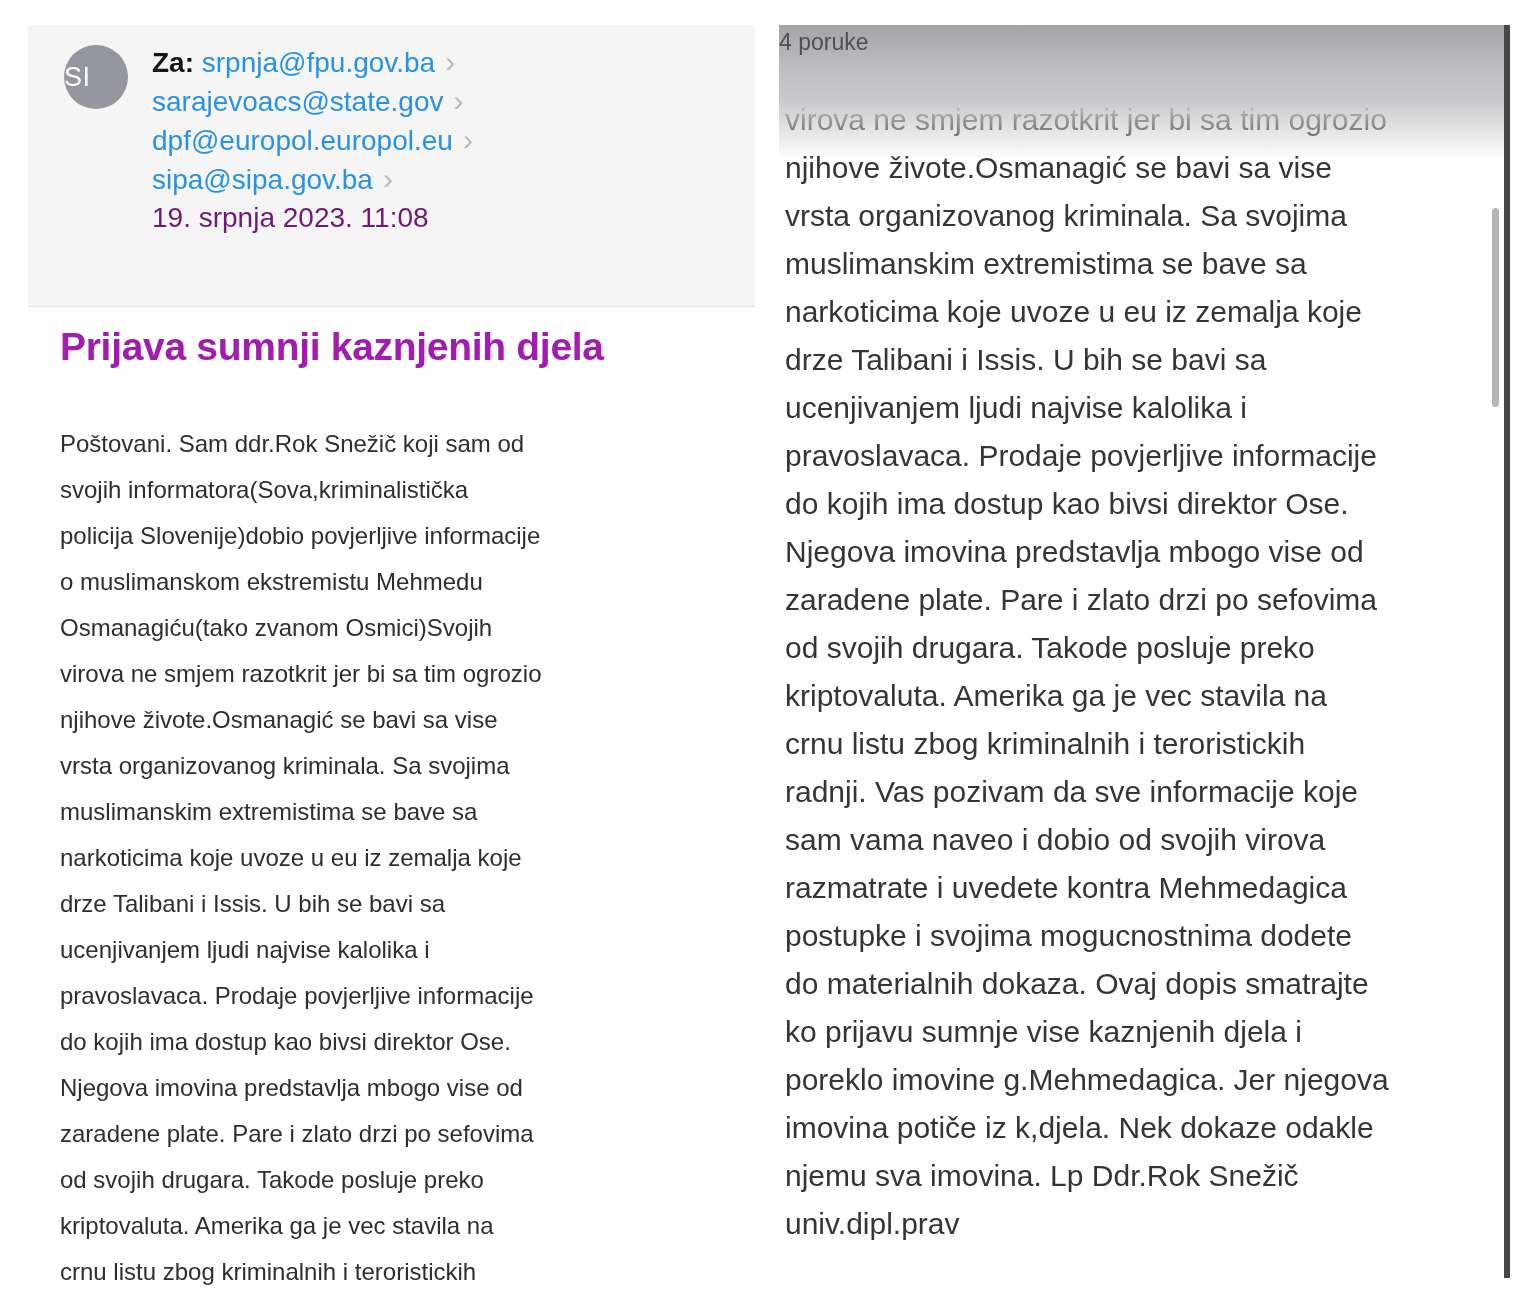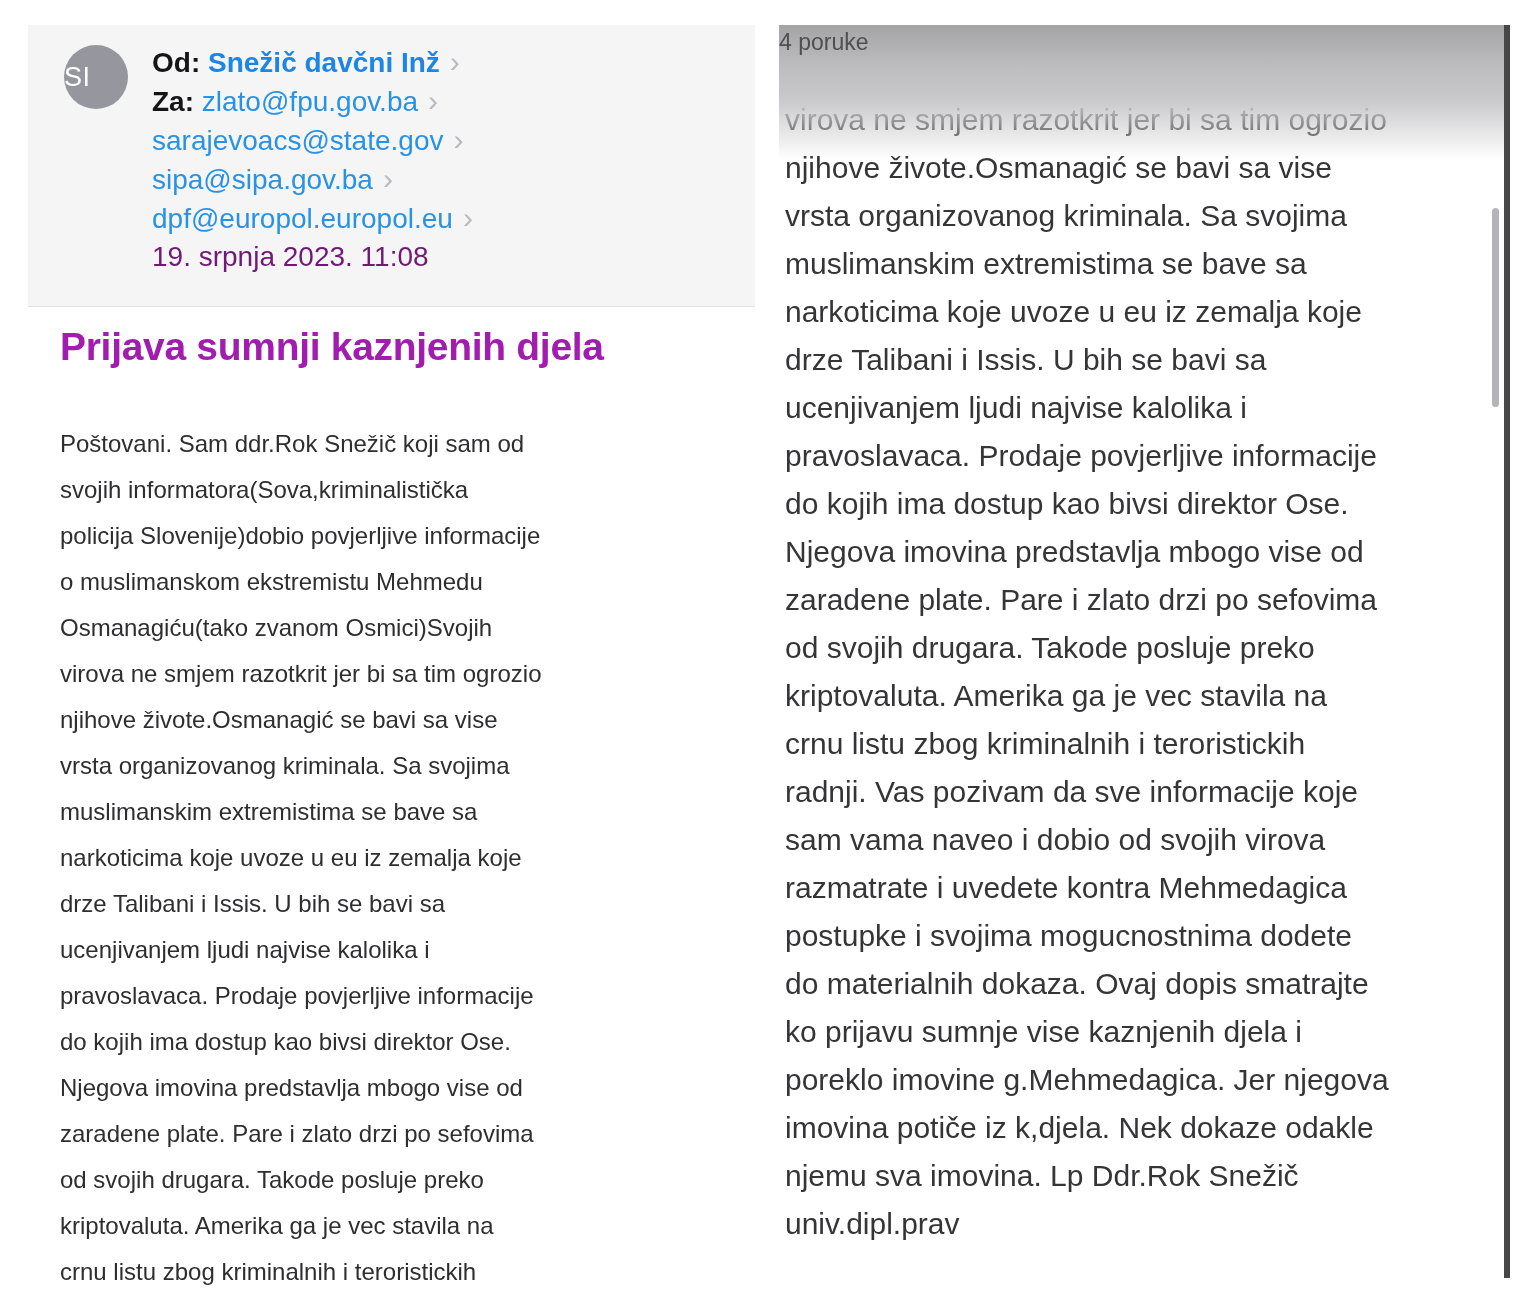--- a/index.html
+++ b/index.html
@@ -77,35 +77,31 @@
 
 <div class="page">
 
   <section class="panel left">
     <div class="l-header">
       <div class="avatar">
         <span>SI</span>
       </div>
       <div class="hdr-lines">
         <div>
-          <span class="hdr-label">Od:</span>
-          <a class="sender" href="#">Snežič davčni Inž</a><span class="disc">›</span>
-        </div>
-        <div>
           <span class="hdr-label">Za:</span>
-          <a class="addr" href="#">zlato@fpu.gov.ba</a><span class="disc">›</span>
+          <a class="addr" href="#">srpnja@fpu.gov.ba</a><span class="disc">›</span>
         </div>
         <div>
           <a class="addr" href="#">sarajevoacs@state.gov</a><span class="disc">›</span>
         </div>
         <div>
-          <a class="addr" href="#">sipa@sipa.gov.ba</a><span class="disc">›</span>
+          <a class="addr" href="#">dpf@europol.europol.eu</a><span class="disc">›</span>
         </div>
         <div>
-          <a class="addr" href="#">dpf@europol.europol.eu</a><span class="disc">›</span>
+          <a class="addr" href="#">sipa@sipa.gov.ba</a><span class="disc">›</span>
         </div>
         <div class="hdr-date">19. srpnja 2023. 11:08</div>
       </div>
     </div>
     <h1 class="subject">Prijava sumnji kaznjenih djela</h1>
     <div class="body-text l">Poštovani. Sam ddr.Rok Snežič koji sam od
 svojih informatora(Sova,kriminalistička
 policija Slovenije)dobio povjerljive informacije
 o muslimanskom ekstremistu Mehmedu
 Osmanagiću(tako zvanom Osmici)Svojih

